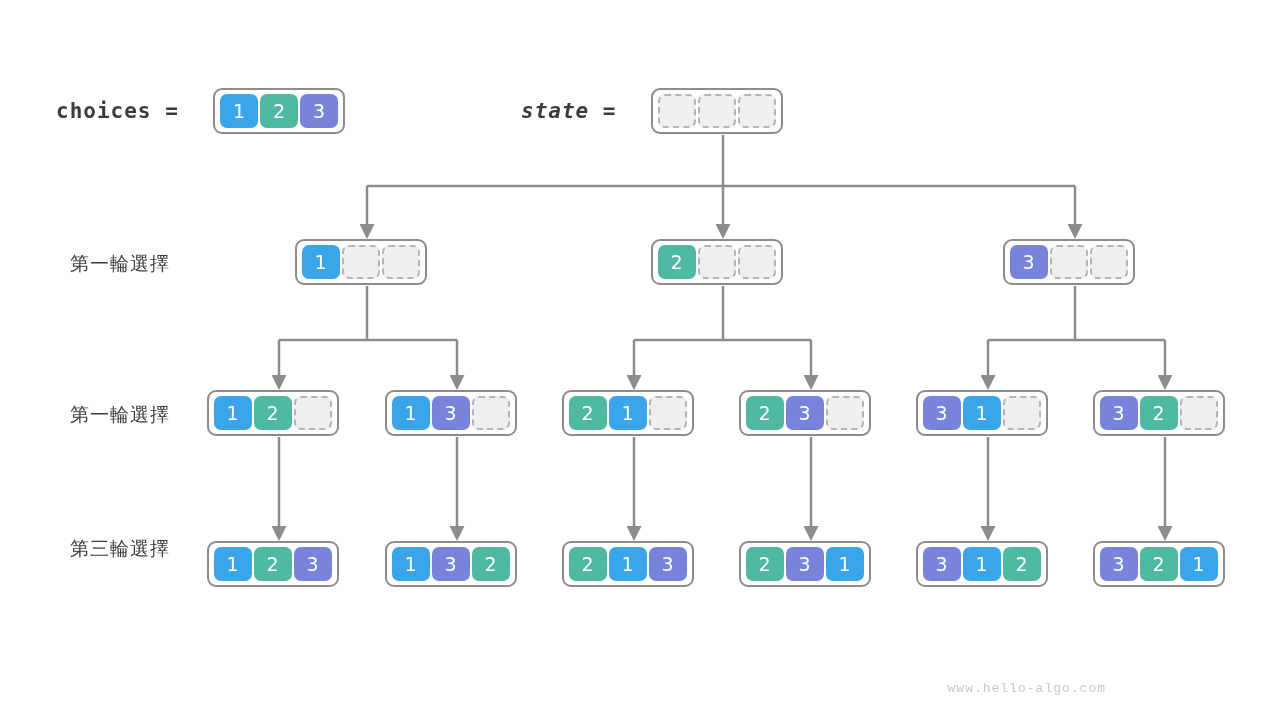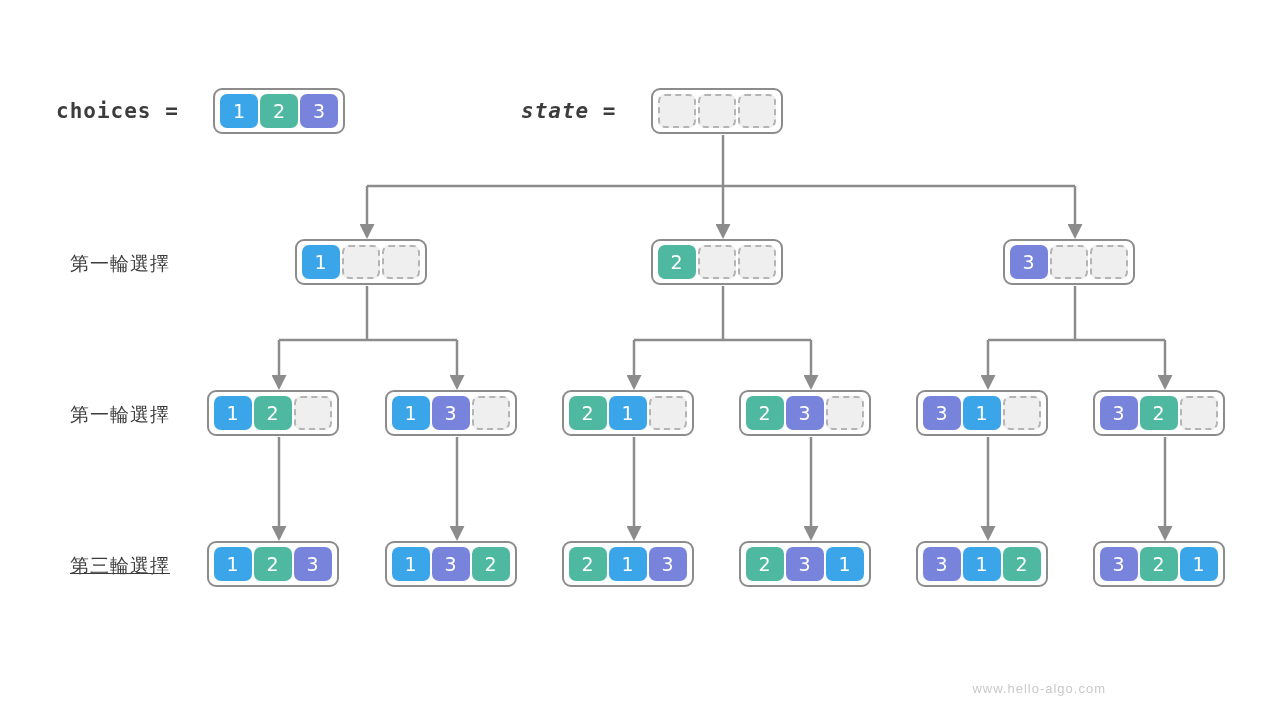--- a/index.html
+++ b/index.html
@@ -79,21 +79,21 @@
   }
   .cell.v1 { background: #3aa5e8; }
   .cell.v2 { background: #4fb8a0; }
   .cell.v3 { background: #7884dc; }
 
   
   #watermark {
     position: absolute;
     right: 22px;
     bottom: 24px;
-    font-family: Liberation Sans, sans-serif;
+    font-family: Liberation Mono, monospace;
     font-size: 13px;
     color: #c9c9c9;
     letter-spacing: 1px;
   }
 </style>
 </head>
 <body>
 
 <div id="stage">
 
@@ -146,21 +146,21 @@
 
   <div class="mono-label" style="left:521px; top:99px;font-style:italic;">state =</div>
   <div class="node" id="state-node" style="left:651px; top:88px;">
       <div class="cell empty"></div>
       <div class="cell empty"></div>
       <div class="cell empty"></div>
     </div>
 
   <div class="row-label" style="left:38px; top:251px;">第一輪選擇</div>
   <div class="row-label" style="left:38px; top:402px;">第一輪選擇</div>
-  <div class="row-label" style="left:38px; top:553px;text-decoration:underline;">第三輪選擇</div>
+  <div class="row-label" style="left:38px; top:536px;">第三輪選擇</div>
 
   <div id="tree-nodes">
       <div class="node" style="left: 294.5px; top: 239px;">
         <div class="cell v1">1</div>
         <div class="cell empty"></div>
         <div class="cell empty"></div>
       </div>
       <div class="node" style="left: 650.5px; top: 239px;">
         <div class="cell v2">2</div>
         <div class="cell empty"></div>

